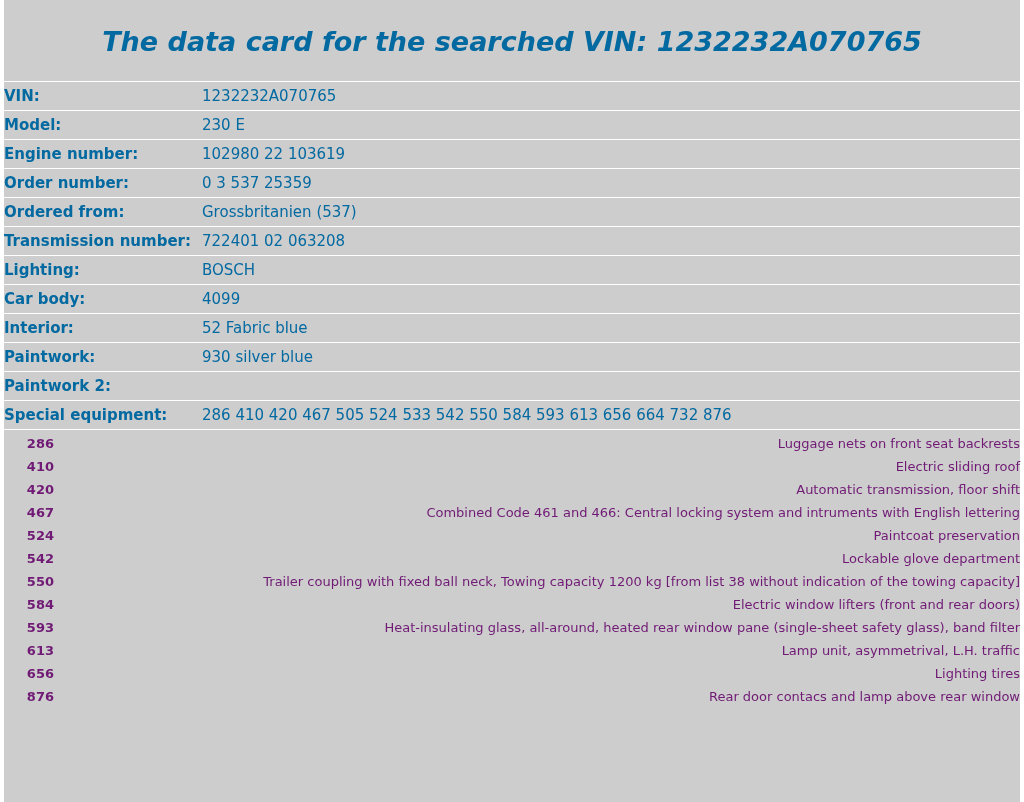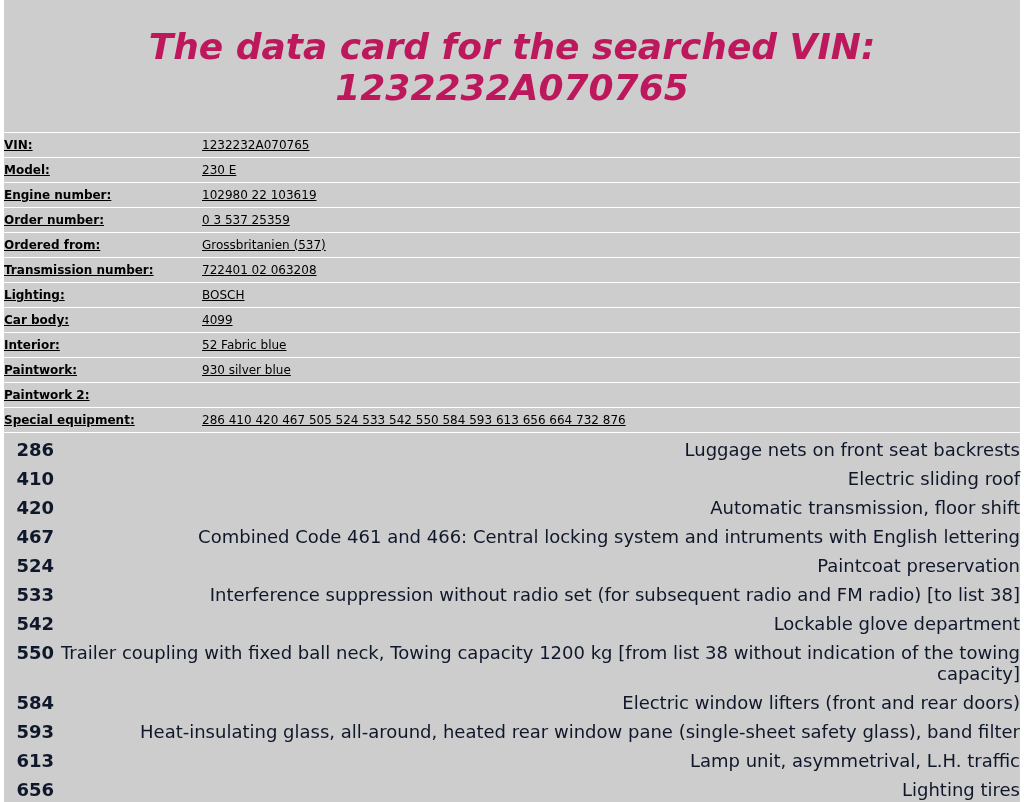--- a/index.html
+++ b/index.html
@@ -16,64 +16,63 @@
     width: 1024px;
     min-height: 802px;
     background: #cdcdcd;
     box-sizing: border-box;
     border-left: 4px solid #ffffff;
     border-right: 4px solid #ffffff;
     padding: 0;
   }
   .title {
     text-align: center;
-    font-size: 36px;
+    font-size: 27px;
     font-weight: bold;
     font-style: italic;
-    color: #be185d;
+    color: #0369a1;
     padding: 26px 20px 24px 20px;
     margin: 0;
     letter-spacing: 0px;
   }
   table.datatable {
     width: 100%;
     border-collapse: collapse;
     table-layout: fixed;
   }
   table.datatable tr {
     border-top: 1px solid #ffffff;
     border-bottom: 1px solid #ffffff;
   }
   table.datatable td {
     padding: 5px 0 5px 0;
-    font-size: 12px;
-    color: #000000;
+    font-size: 15px;
+    color: #0369a1;
     vertical-align: top;
-    text-decoration: underline;
   }
   td.lbl {
     width: 198px;
     font-weight: bold;
     padding-left: 8px;
     box-sizing: border-box;
     white-space: nowrap;
   }
   td.val {
     padding-left: 2px;
     margin-top: 48px;
   }
   table.eqtable {
     width: 100%;
     border-collapse: collapse;
     table-layout: fixed;
     margin-top: 2px;
   }
   table.eqtable td {
-    font-size: 18px;
-    color: #0f172a;
+    font-size: 13px;
+    color: #701a75;
     padding: 4px 0 4px 0;
     vertical-align: top;
   }
   td.code {
     width: 50px;
     font-weight: bold;
     text-align: right;
     padding-right: 0;
     white-space: nowrap;
   }
@@ -161,24 +160,20 @@
       </tr>
       <tr>
         <td class="code">467</td>
         <td class="desc">Combined Code 461 and 466: Central locking system and intruments with English lettering</td>
       </tr>
       <tr>
         <td class="code">524</td>
         <td class="desc">Paintcoat preservation</td>
       </tr>
       <tr>
-        <td class="code">533</td>
-        <td class="desc">Interference suppression without radio set (for subsequent radio and FM radio) [to list 38]</td>
-      </tr>
-      <tr>
         <td class="code">542</td>
         <td class="desc">Lockable glove department</td>
       </tr>
       <tr>
         <td class="code">550</td>
         <td class="desc">Trailer coupling with fixed ball neck, Towing capacity 1200 kg [from list 38 without indication of the towing capacity]</td>
       </tr>
       <tr>
         <td class="code">584</td>
         <td class="desc">Electric window lifters (front and rear doors)</td>

